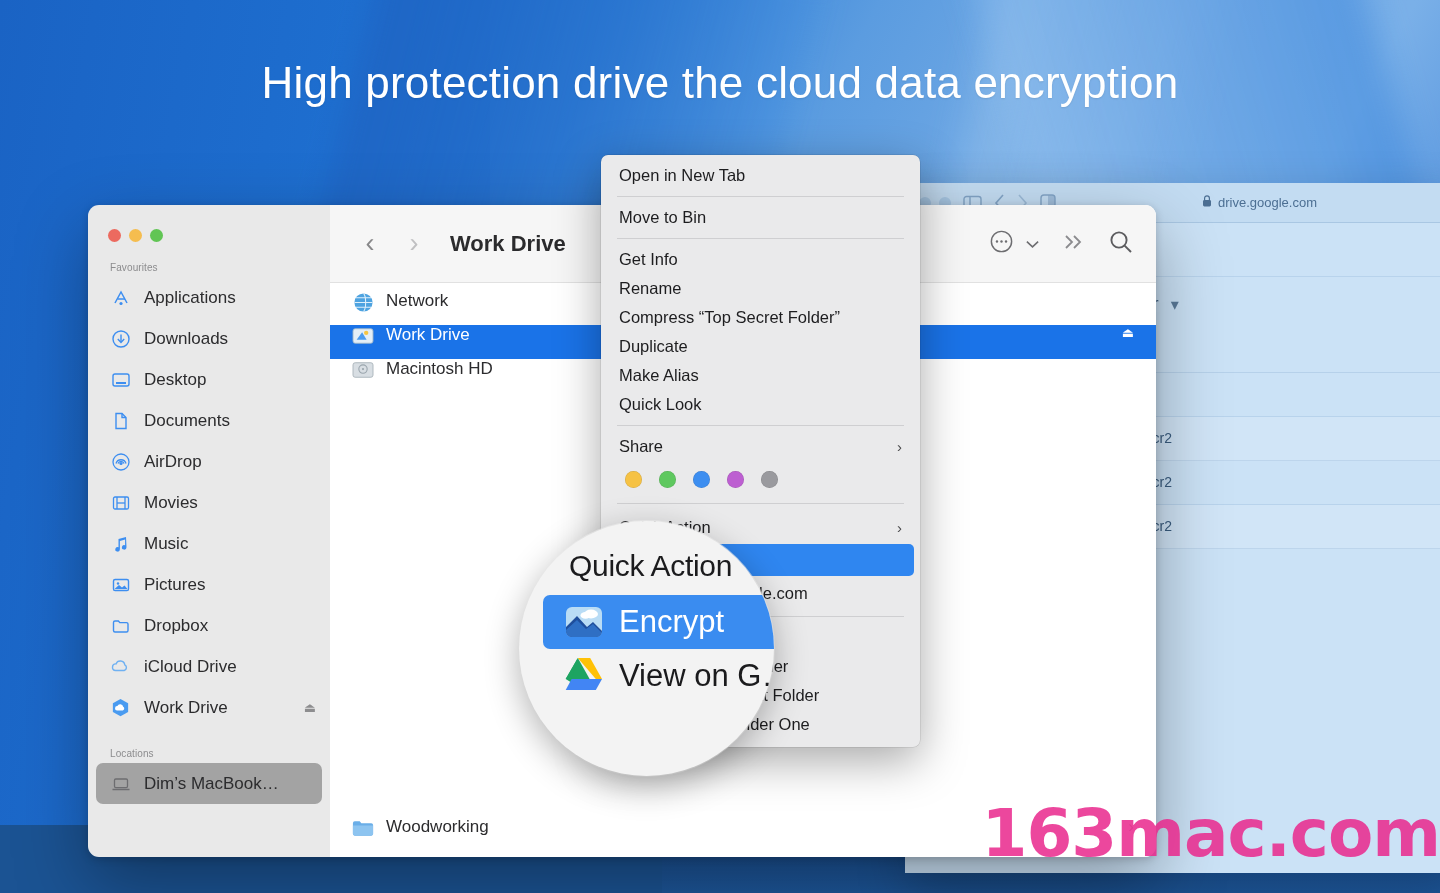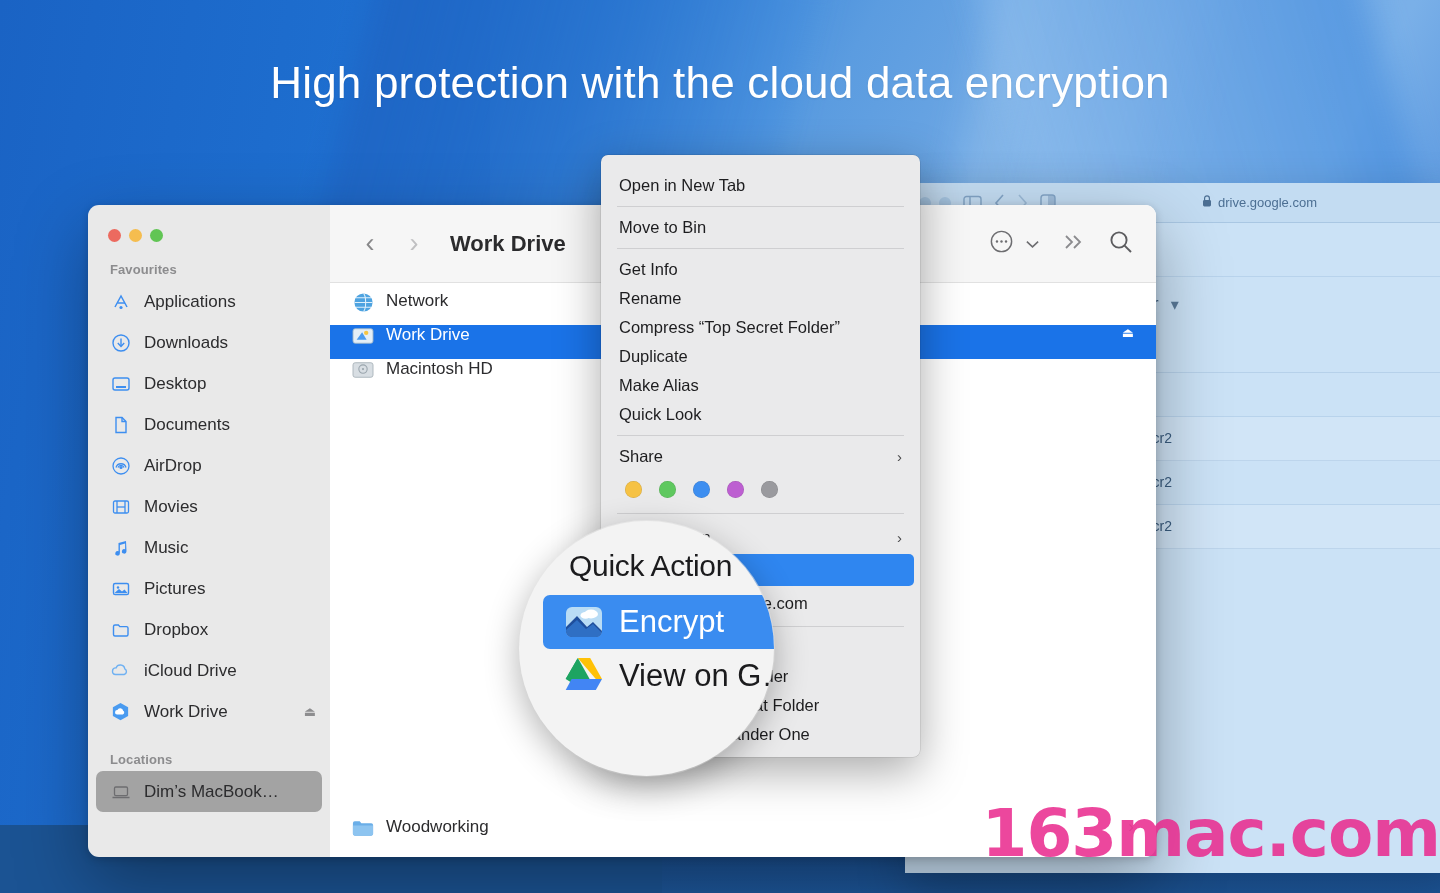--- a/index.html
+++ b/index.html
@@ -113,21 +113,21 @@
     display:flex;
   }
   #fsidebar{
     width:242px; background:#e9e9e9; flex:none;
     padding-top:14px; position:relative;
   }
   .lights{ display:flex; gap:8px; padding:10px 0 0 20px; }
   .lights i{ width:13px; height:13px; border-radius:50%; display:block; }
   .lights .r{ background:#ec6a5f; } .lights .y{ background:#f5bd4f; } .lights .g{ background:#61c554; }
   .sb-head{
-    font-size:13px; color:#8c8c8e; font-weight:700;
+    font-size:10px; color:#8c8c8e; font-weight:400;
     padding:20px 0 4px 22px; letter-spacing:.1px;
   }
   .sb-item{
     height:41px; display:flex; align-items:center; gap:13px;
     padding:0 14px 0 22px; font-size:17px; color:#2c2c2e;
   }
   .sb-item.sel{ background:#a3a3a3; border-radius:7px; margin:0 8px; padding-left:14px; }
   .sb-ico{ width:21px; height:21px; flex:none; display:flex; align-items:center; justify-content:center; color:#3d8ef0; }
   .eject{ margin-left:auto; color:#8d8d8f; font-size:13px; }
 
@@ -148,21 +148,21 @@
   }
   .frow.sel{ background:#1a73e8; color:#fff; }
   .frow .eject{ color:#ffffff; }
   .dr-ico{ width:22px; height:22px; flex:none; border-radius:3px; display:flex; align-items:center; justify-content:center; }
 
   
   #ctxmenu{
     position:absolute; left:601px; top:155px; width:319px;
     background:#eaeaeb; border-radius:7px;
     box-shadow:0 14px 46px rgba(0,0,0,.34), 0 0 0 .5px rgba(0,0,0,.14);
-    padding:16px 0 8px; z-index:40; overflow:hidden;
+    padding:6px 0 8px; z-index:40; overflow:hidden;
   }
   .mi{
     height:29px; display:flex; align-items:center;
     padding:0 18px; font-size:16.5px; color:#1d1d1f; white-space:nowrap;
   }
   .mi .chev{ margin-left:auto; color:#4a4a4c; font-size:15px; }
   .msep{ height:1px; background:#cfcfd1; margin:6px 16px; }
   .tagrow{ height:36px; display:flex; align-items:center; gap:17px; padding:0 24px; }
   .tag{ width:17px;height:17px;border-radius:50%; display:block; box-shadow:inset 0 0 0 .5px rgba(0,0,0,.15); }
   .mi.sel{ background:#2f86f0; color:#fff; margin:0 6px; border-radius:5px; padding:0 12px; }
@@ -201,21 +201,21 @@
 
 <div id="wallpaper">
   <div class="band1"></div>
   <div class="band2"></div>
   <div class="band4"></div>
   <div class="band3"></div>
   <div class="darkbase"></div>
   <div class="darkbase2"></div>
 </div>
 
-<div id="headline">High protection with the cloud data encryption</div>
+<div id="headline">High protection drive the cloud data encryption</div>
 
 <div id="browser">
   <div class="b-toolbar">
     <span class="b-lights">
         <i></i>
         <i></i>
       </span>
     <span class="b-icon">
       <svg width="19" height="16" viewBox="0 0 19 16" fill="none" stroke="currentColor" stroke-width="1.4">
         <rect x="1" y="1.5" width="17" height="13" rx="2.5"></rect>

